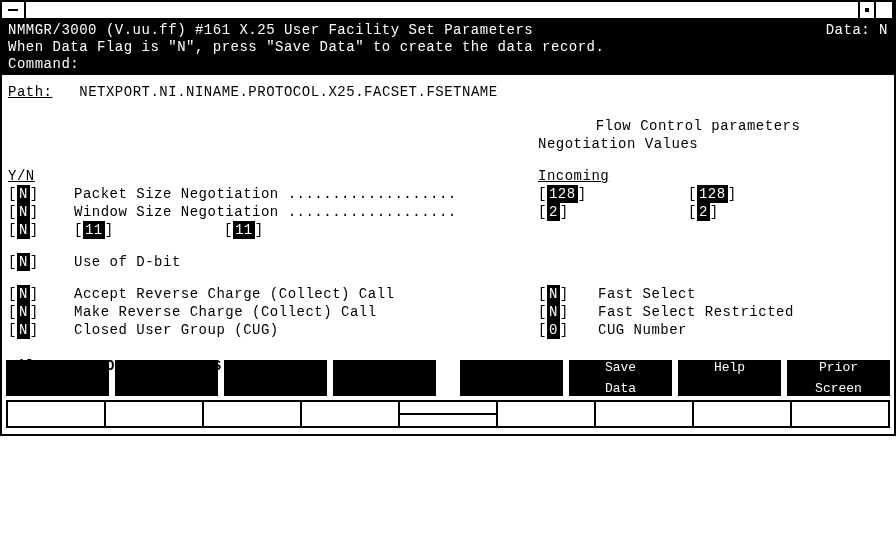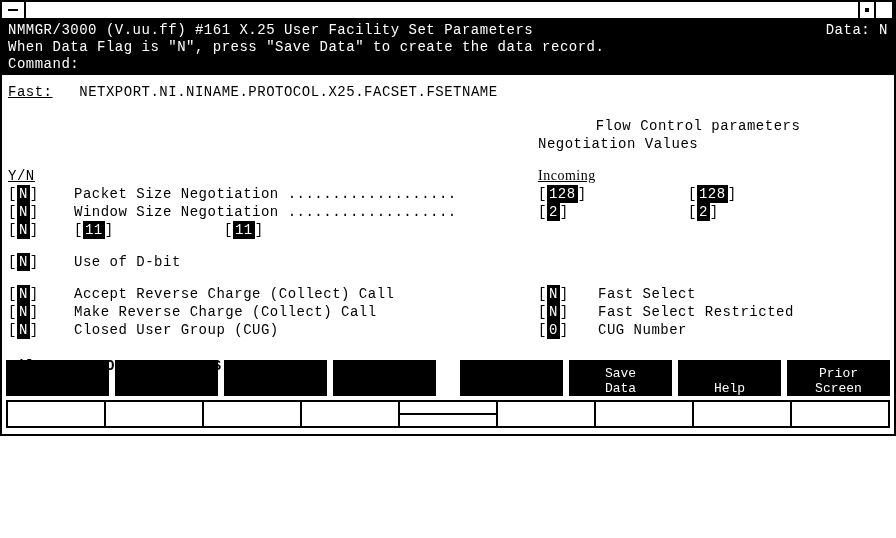--- a/index.html
+++ b/index.html
@@ -79,21 +79,21 @@
 .flow-sub { text-align: left; padding-left: 530px; }
 .cols-head {
   display: flex;
   margin-top: 14px;
 }
 .col-yn { width: 66px; text-decoration: underline; }
 .col-desc { width: 464px; }
 .col-in { width: 150px; }
 .col-out { width: 150px; }
 .yn-u { text-decoration: underline; }
-.in-u { text-decoration: underline; font-family: Liberation Serif, serif; }
+.in-u { text-decoration: underline; }
 .out-u { text-decoration: underline; }
 .param-row { display: flex; height: 18px; align-items: center; }
 .inv-input {
   background: #000;
   color: #fff;
   padding: 0 2px;
   display: inline-block;
   font-family: inherit;
   font-size: inherit;
 }
@@ -112,21 +112,21 @@
   gap: 6px;
 }
 .fkey {
   flex: 1;
   background: #000;
   color: #fff;
   height: 36px;
   display: flex;
   flex-direction: column;
   align-items: center;
-  justify-content: flex-end;
+  justify-content: space-between;
   font-size: 13px;
   line-height: 15px;
 }
 .fkey.blank { background: #000; }
 .fkeys .mid-gap { width: 12px; background: transparent; flex: none; }
 .status-bar {
   position: absolute;
   bottom: 6px;
   left: 4px;
   right: 4px;
@@ -164,21 +164,21 @@
       <div class="header-row">
         <span>NMMGR/3000 (V.uu.ff) #161  X.25 User Facility Set Parameters</span>
         <span>Data: N</span>
       </div>
       <div>When Data Flag is "N", press "Save Data" to create the data record.</div>
       <div>Command:</div>
     </div>
 
     <div class="body-area">
       <div class="path-line">
-        <span class="path-label">Fast:</span>
+        <span class="path-label">Path:</span>
         &nbsp;&nbsp;<span>NETXPORT.NI.NINAME.PROTOCOL.X25.FACSET.FSETNAME</span>
       </div>
 
       <div class="flow-heading">Flow Control parameters</div>
       <div class="flow-sub">Negotiation Values</div>
 
       <div class="cols-head">
         <div class="col-yn"><span class="yn-u">Y/N</span></div>
         <div class="col-desc"></div>
         <div class="col-in"><span class="in-u">Incoming</span></div>

